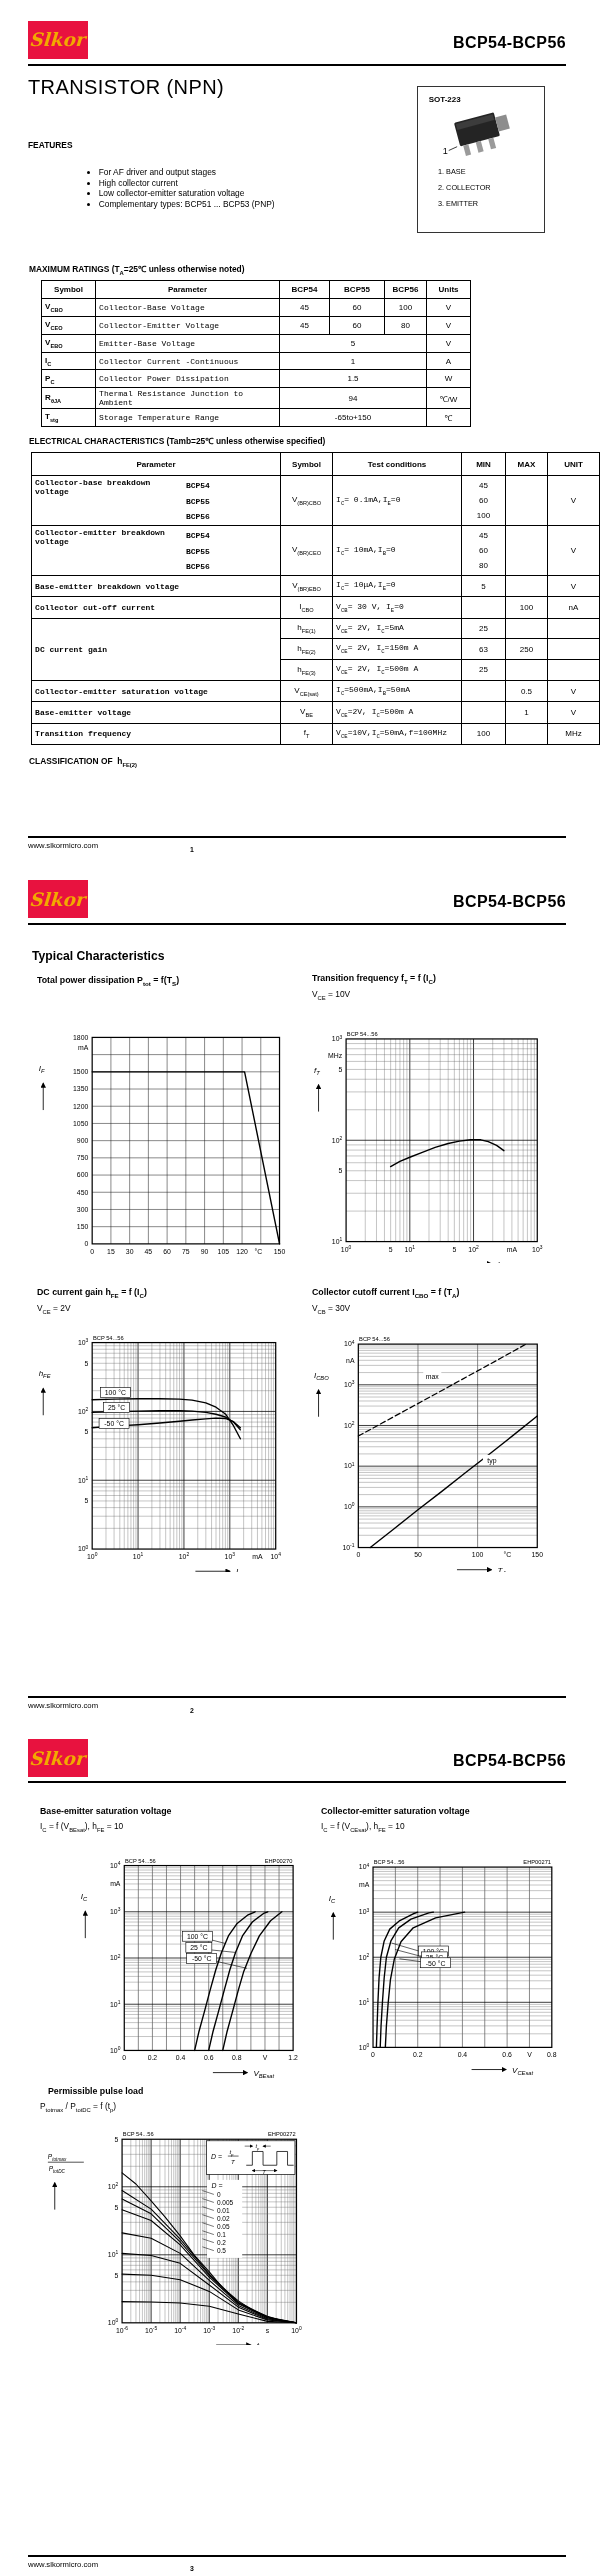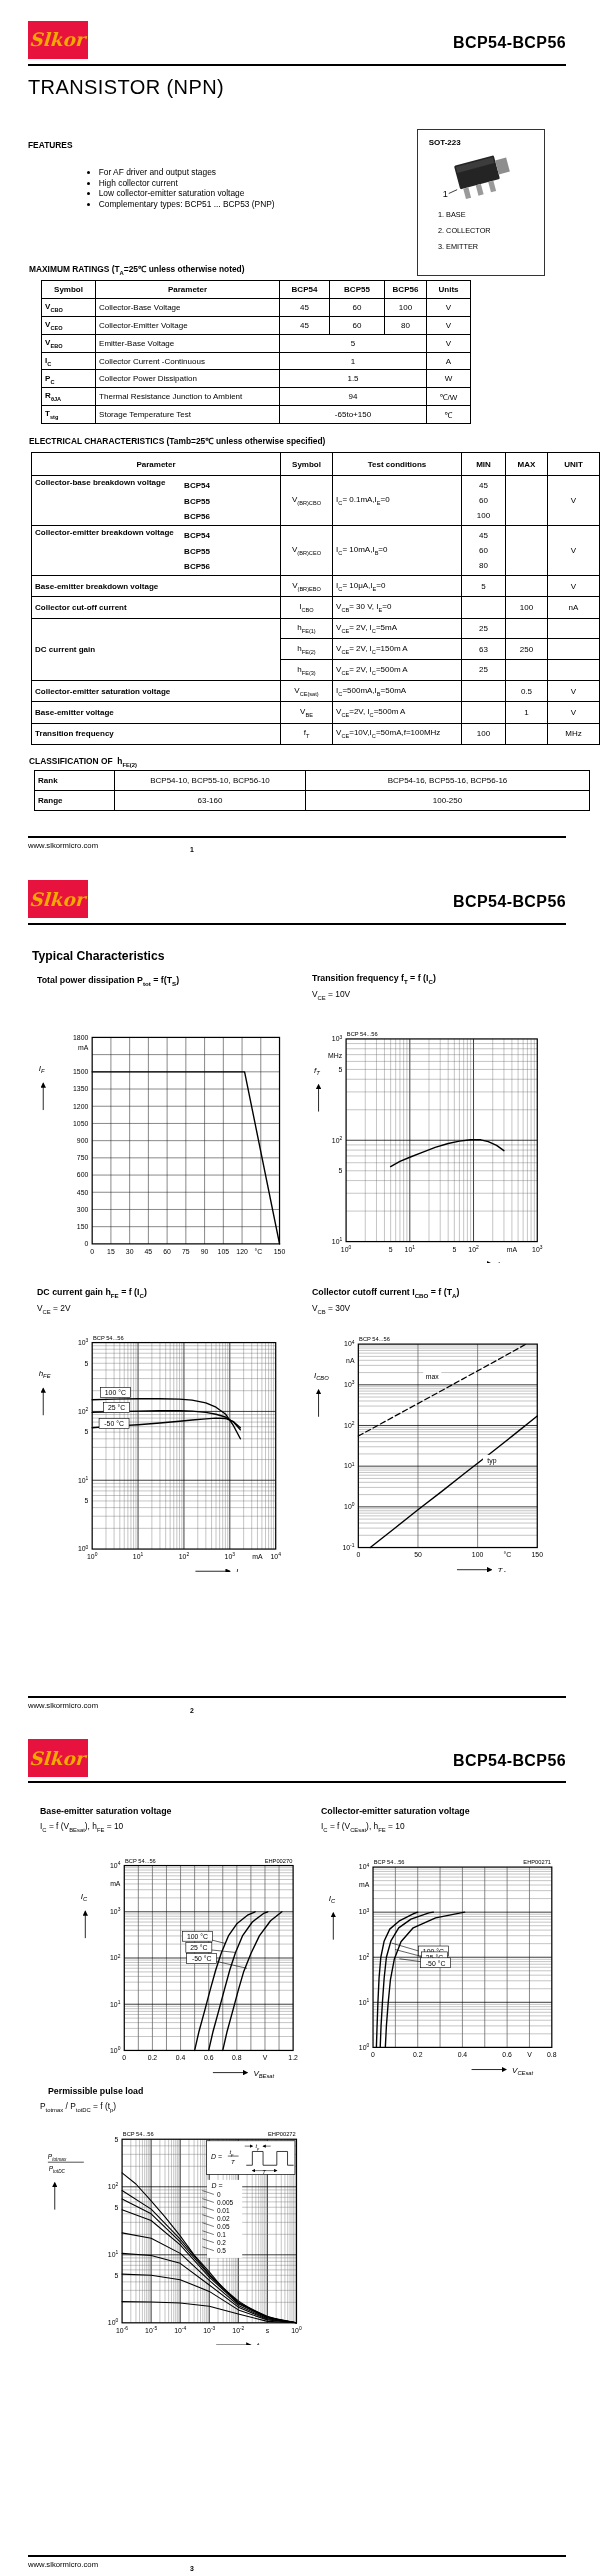--- a/index.html
+++ b/index.html
@@ -7,31 +7,31 @@
        font-family:"Liberation Sans",sans-serif;font-size:8.4px;overflow:hidden;}
   .abs{position:absolute;}
   .logo{width:60px;height:38px;display:flex;align-items:center;justify-content:center;}
   .logo span{font-family:"DejaVu Serif",serif;font-style:italic;font-weight:bold;
              font-size:18.4px;transform:skewX(-6deg);}
   .doctitle{width:260px;text-align:right;font-size:16px;font-weight:bold;letter-spacing:0.4px;}
   .rule{width:538px;height:2.3px;background:#000;}
   .h1{font-size:20px;letter-spacing:0.4px;}
   .secb{font-size:8.4px;font-weight:bold;}
   .feat{list-style:disc;margin:15px;padding-left:10.7px;line-height:10.7px;font-size:8.4px;}
-  .pkgbox{width:126px;height:145px;border:1.1px solid #333;margin-top:43px;}
+  .pkgbox{width:126px;height:145px;border:1.1px solid #333;}
   .pkgname{position:absolute;left:10.7px;top:7.7px;font-weight:bold;font-size:8px;}
   .pins{position:absolute;left:20px;top:77px;font-size:7.3px;line-height:16px;}
   .bigsec{font-size:12.2px;font-weight:bold;}
   .ctitle{font-size:8.8px;font-weight:bold;}
   .csub{font-size:8.4px;}
   table{border-collapse:collapse;border:1.5px solid #000;font-size:8px;table-layout:fixed;}
   td,th{border:0.8px solid #000;padding:0.8px 3.1px;height:15.3px;overflow:hidden;}
   th{font-weight:bold;text-align:center;}
   .c{text-align:center;}
-  .pl{text-align:left;}
+  .pl{text-align:left;font-family:Liberation Mono, monospace;}
   .sy{font-weight:bold;text-align:left;}
   .b{font-weight:bold;}
   .vt{vertical-align:top;}
   .pv{display:flex;padding-top:1.5px;}
   .pv .vr{margin-left:auto;margin-right:67px;font-weight:bold;line-height:15.3px;text-align:left;}
   .stack3 div{line-height:15.3px;}
   sub{font-size:70%;}
   .furl{font-size:7.7px;}
   .fpg{font-size:6.9px;font-weight:bold;}
 </style>
@@ -131,21 +131,21 @@
           <td class="c">W</td>
         </tr>
         <tr>
           <td class="sy">R<sub>θJA</sub></td>
           <td class="pl">Thermal Resistance Junction to Ambient</td>
           <td class="c" colspan="3">94</td>
           <td class="c">℃/W</td>
         </tr>
         <tr>
           <td class="sy">T<sub>stg</sub></td>
-          <td class="pl">Storage Temperature Test</td>
+          <td class="pl">Storage Temperature Range</td>
           <td class="c" colspan="3">-65to+150</td>
           <td class="c">℃</td>
         </tr>
       </tbody>
     </table>
 
   <div class="abs secb" style="left:29px;top:435px;">ELECTRICAL CHARACTERISTICS (Tamb=25℃ unless otherwise specified)</div>
   <table class="abs t2" style="left:31px;top:452px;width:567px;">
       <colgroup>
         <col style="width:249px">
@@ -259,39 +259,20 @@
           <td class="c">100</td>
           <td class="c"></td>
           <td class="c">MHz</td>
         </tr>
       </tbody>
     </table>
 
   <div class="abs secb" style="left:29px;top:756px;">
     <span>CLASSIFICATION OF</span>&nbsp;&nbsp;<span>h<sub>FE(2)</sub></span>
   </div>
-  <table class="abs" style="left:34px;top:770px;width:556px;">
-      <colgroup>
-        <col style="width:80px">
-        <col style="width:191px">
-        <col style="width:284px">
-      </colgroup>
-      <tbody>
-        <tr style="height:20px">
-          <td class="pl b">Rank</td>
-          <td class="c">BCP54-10, BCP55-10, BCP56-10</td>
-          <td class="c">BCP54-16, BCP55-16, BCP56-16</td>
-        </tr>
-        <tr style="height:20px">
-          <td class="pl b">Range</td>
-          <td class="c">63-160</td>
-          <td class="c">100-250</td>
-        </tr>
-      </tbody>
-    </table>
 
   <div class="abs rule" style="left:28px;top:836px;"></div>
   <div class="abs furl" style="left:28px;top:841px;">www.slkormicro.com</div>
   <div class="abs fpg" style="left:190px;top:846px;">1</div>
 
   <div class="abs logo" style="left: 28px; top: 880px; background: rgb(232, 18, 63);">
     <span style="color: rgb(242, 169, 0);">Slkor</span>
   </div>
   <div class="abs doctitle" style="left:306px;top:893px;">BCP54-BCP56</div>
   <div class="abs rule" style="left:28px;top:923px;"></div>

